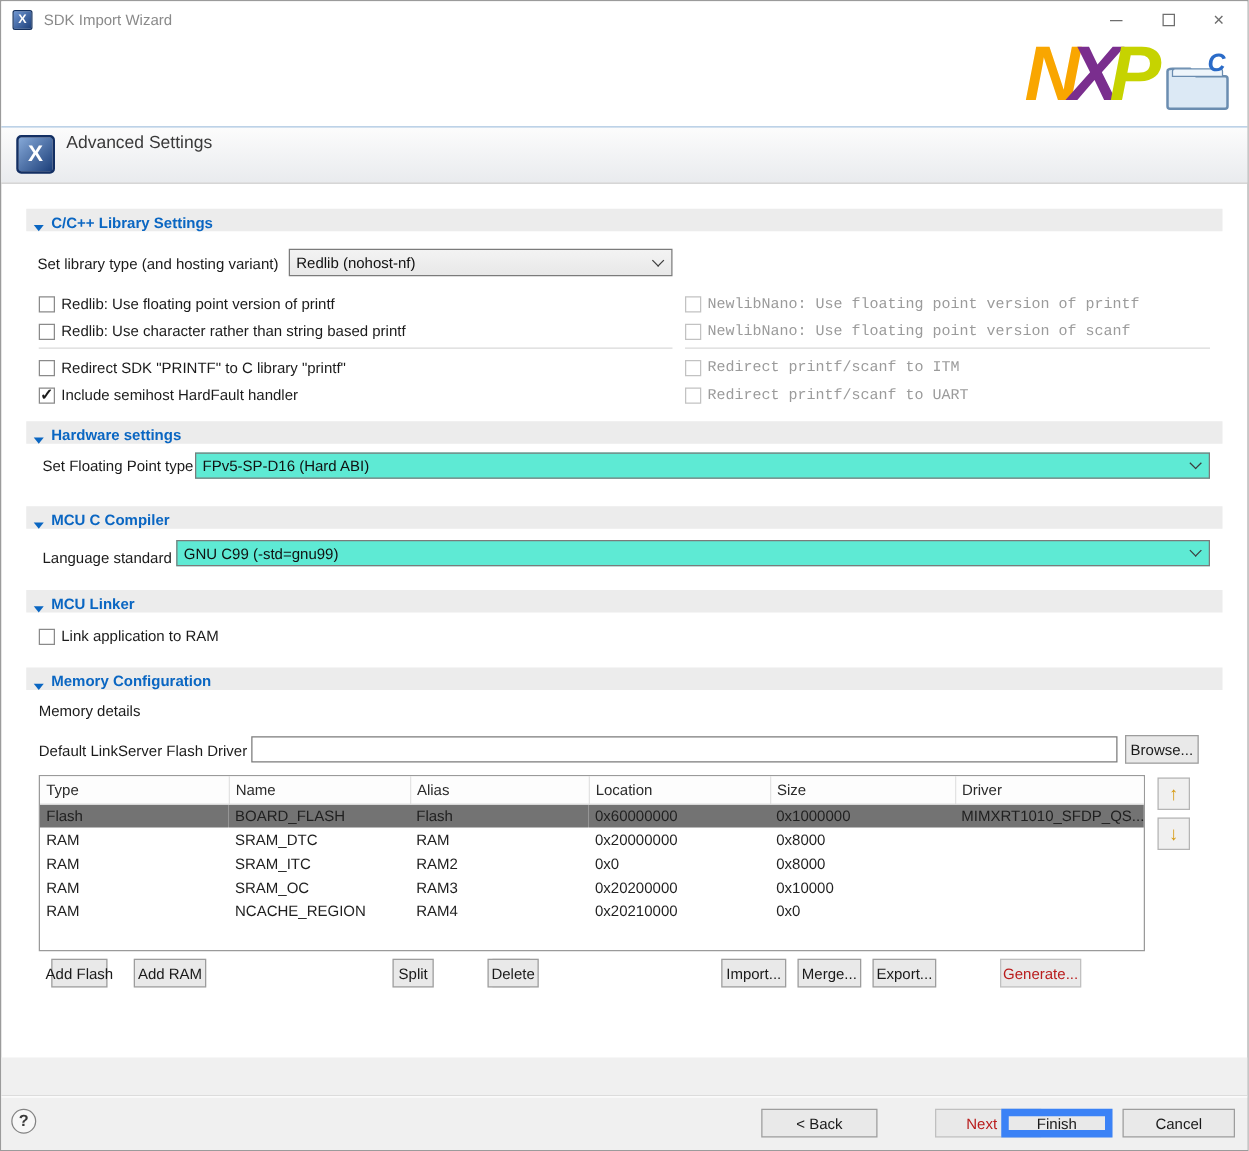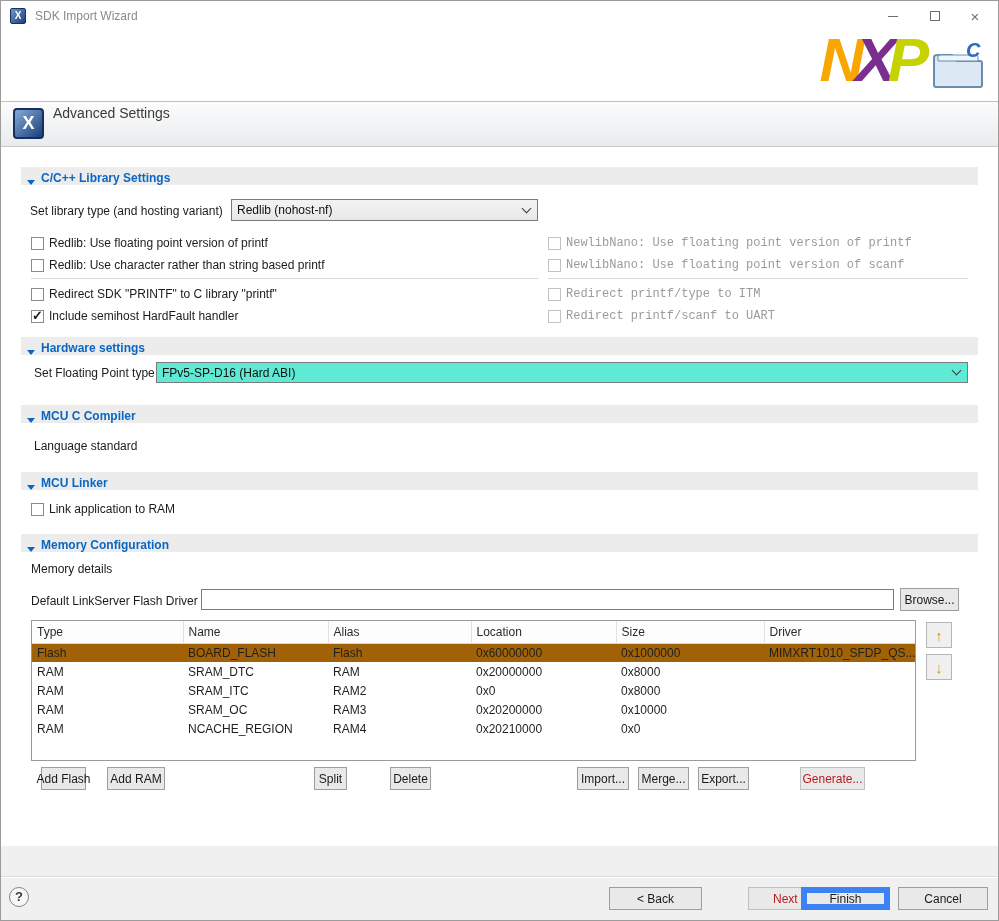--- a/index.html
+++ b/index.html
@@ -71,21 +71,21 @@
 
   
   .mem-table-wrap { position:absolute; left:30px; top:619px; width:885px; height:141px;
     border:1px solid #9a9a9a; background:#fff; overflow:hidden; }
   table.mem { border-collapse:collapse; table-layout:fixed; width:885px; font-size:12px; }
   table.mem th { font-weight:normal; text-align:left; height:22px; padding:0 0 0 5px;
     border-right:1px solid #e3e3e3; border-bottom:1px solid #d9d9d9; color:#2b2b2b;
     background:#fdfdfd; overflow:hidden; white-space:nowrap; }
   table.mem th:last-child { border-right:none; }
   table.mem td { height:19px; padding:0 0 0 5px; color:#1f1f1f; overflow:hidden; white-space:nowrap; }
-  table.mem tr[data-selected="true"] { background:#a16207; }
+  table.mem tr[data-selected="true"] { background:#737373; }
 
   .move-btn { position:absolute; left:925px; width:26px; height:26px; background:#f0f0f0;
     border:1px solid #b5b5b5; display:flex; align-items:center; justify-content:center; }
   .move-glyph { color:#d69a12; font-weight:bold; font-size:15px; line-height:15px; }
 
   
   .btn { position:absolute; height:23px; background:#e9e9e9; border:1px solid #9d9d9d;
     font-size:12px; color:#1a1a1a; display:flex; align-items:center; justify-content:center;
     white-space:nowrap; }
   .btn.disabled { color:#b91c1c; border-color:#c0c0c0;margin-left:42px; }
@@ -170,21 +170,21 @@
   <div class="check" style="left:30px; top:285px" data-state="unchecked enabled">
     <span class="box"></span>
     <span class="lbl">Redirect SDK "PRINTF" to C library "printf"</span>
   </div>
   <div class="check" style="left:30px; top:307px" data-state="checked enabled">
     <span class="box"></span>
     <span class="lbl">Include semihost HardFault handler</span>
   </div>
   <div class="check" style="left:547px; top:285px" data-state="unchecked disabled">
     <span class="box"></span>
-    <span class="lbl">Redirect printf/type to ITM</span>
+    <span class="lbl">Redirect printf/scanf to ITM</span>
   </div>
   <div class="check" style="left:547px; top:307px" data-state="unchecked disabled">
     <span class="box"></span>
     <span class="lbl">Redirect printf/scanf to UART</span>
   </div>
 
   <div class="section" style="top:336px">
     <span class="tri"></span>
     <span class="section-txt">Hardware settings</span>
   </div>
@@ -192,20 +192,24 @@
   <div class="combo" style="left:155px; top:361px; width:812px; height:21px">
     <span>FPv5-SP-D16 (Hard ABI)</span>
     <span class="combo-arrow"></span>
   </div>
 
   <div class="section" style="top:404px">
     <span class="tri"></span>
     <span class="section-txt">MCU C Compiler</span>
   </div>
   <div class="lbl-abs" style="left:33px; top:437px">Language standard</div>
+  <div class="combo" style="left:140px; top:431px; width:827px; height:21px">
+    <span>GNU C99 (-std=gnu99)</span>
+    <span class="combo-arrow"></span>
+  </div>
 
   <div class="section" style="top:471px">
     <span class="tri"></span>
     <span class="section-txt">MCU Linker</span>
   </div>
   <div class="check" style="left:30px; top:500px" data-state="unchecked enabled">
     <span class="box"></span>
     <span class="lbl">Link application to RAM</span>
   </div>
 

